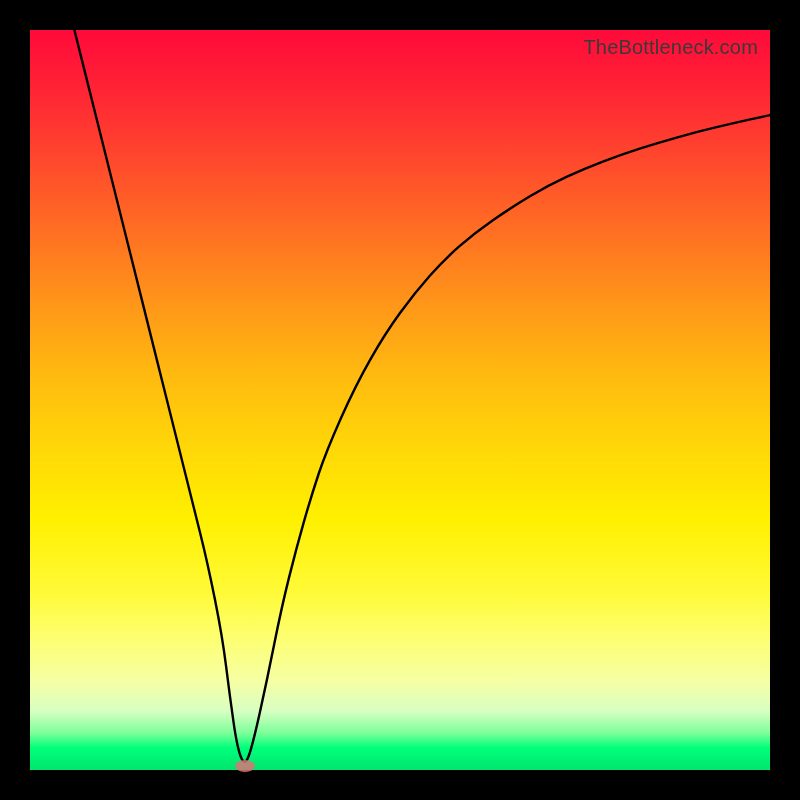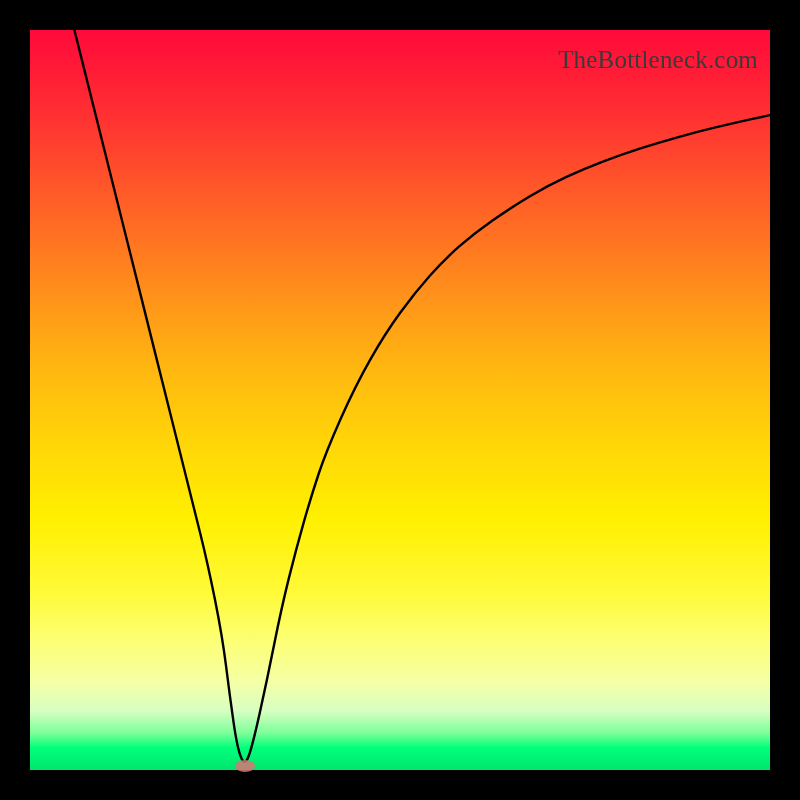--- a/index.html
+++ b/index.html
@@ -26,27 +26,26 @@
       #fdff70 82%,
       #f6ffa4 88%,
       #d8ffc2 92%,
       #7dff9a 95%,
       #00ff7b 97%,
       #00e56e 100%);
   }
 
   .watermark {
     position: absolute;
-    top: 16px;
+    top: 6px;
     right: 12px;
     color: #3a3a3a;
-    font-size: 25px;
+    font-size: 20px;
     font-weight: 500;
     letter-spacing: 0.2px;
-    font-family: Liberation Serif, serif;
   }
 
   svg.curve {
     position: absolute;
     left: 0; top: 0;
     width: 740px; height: 740px;
     overflow: visible;
   }
 
   .minimum-marker {

